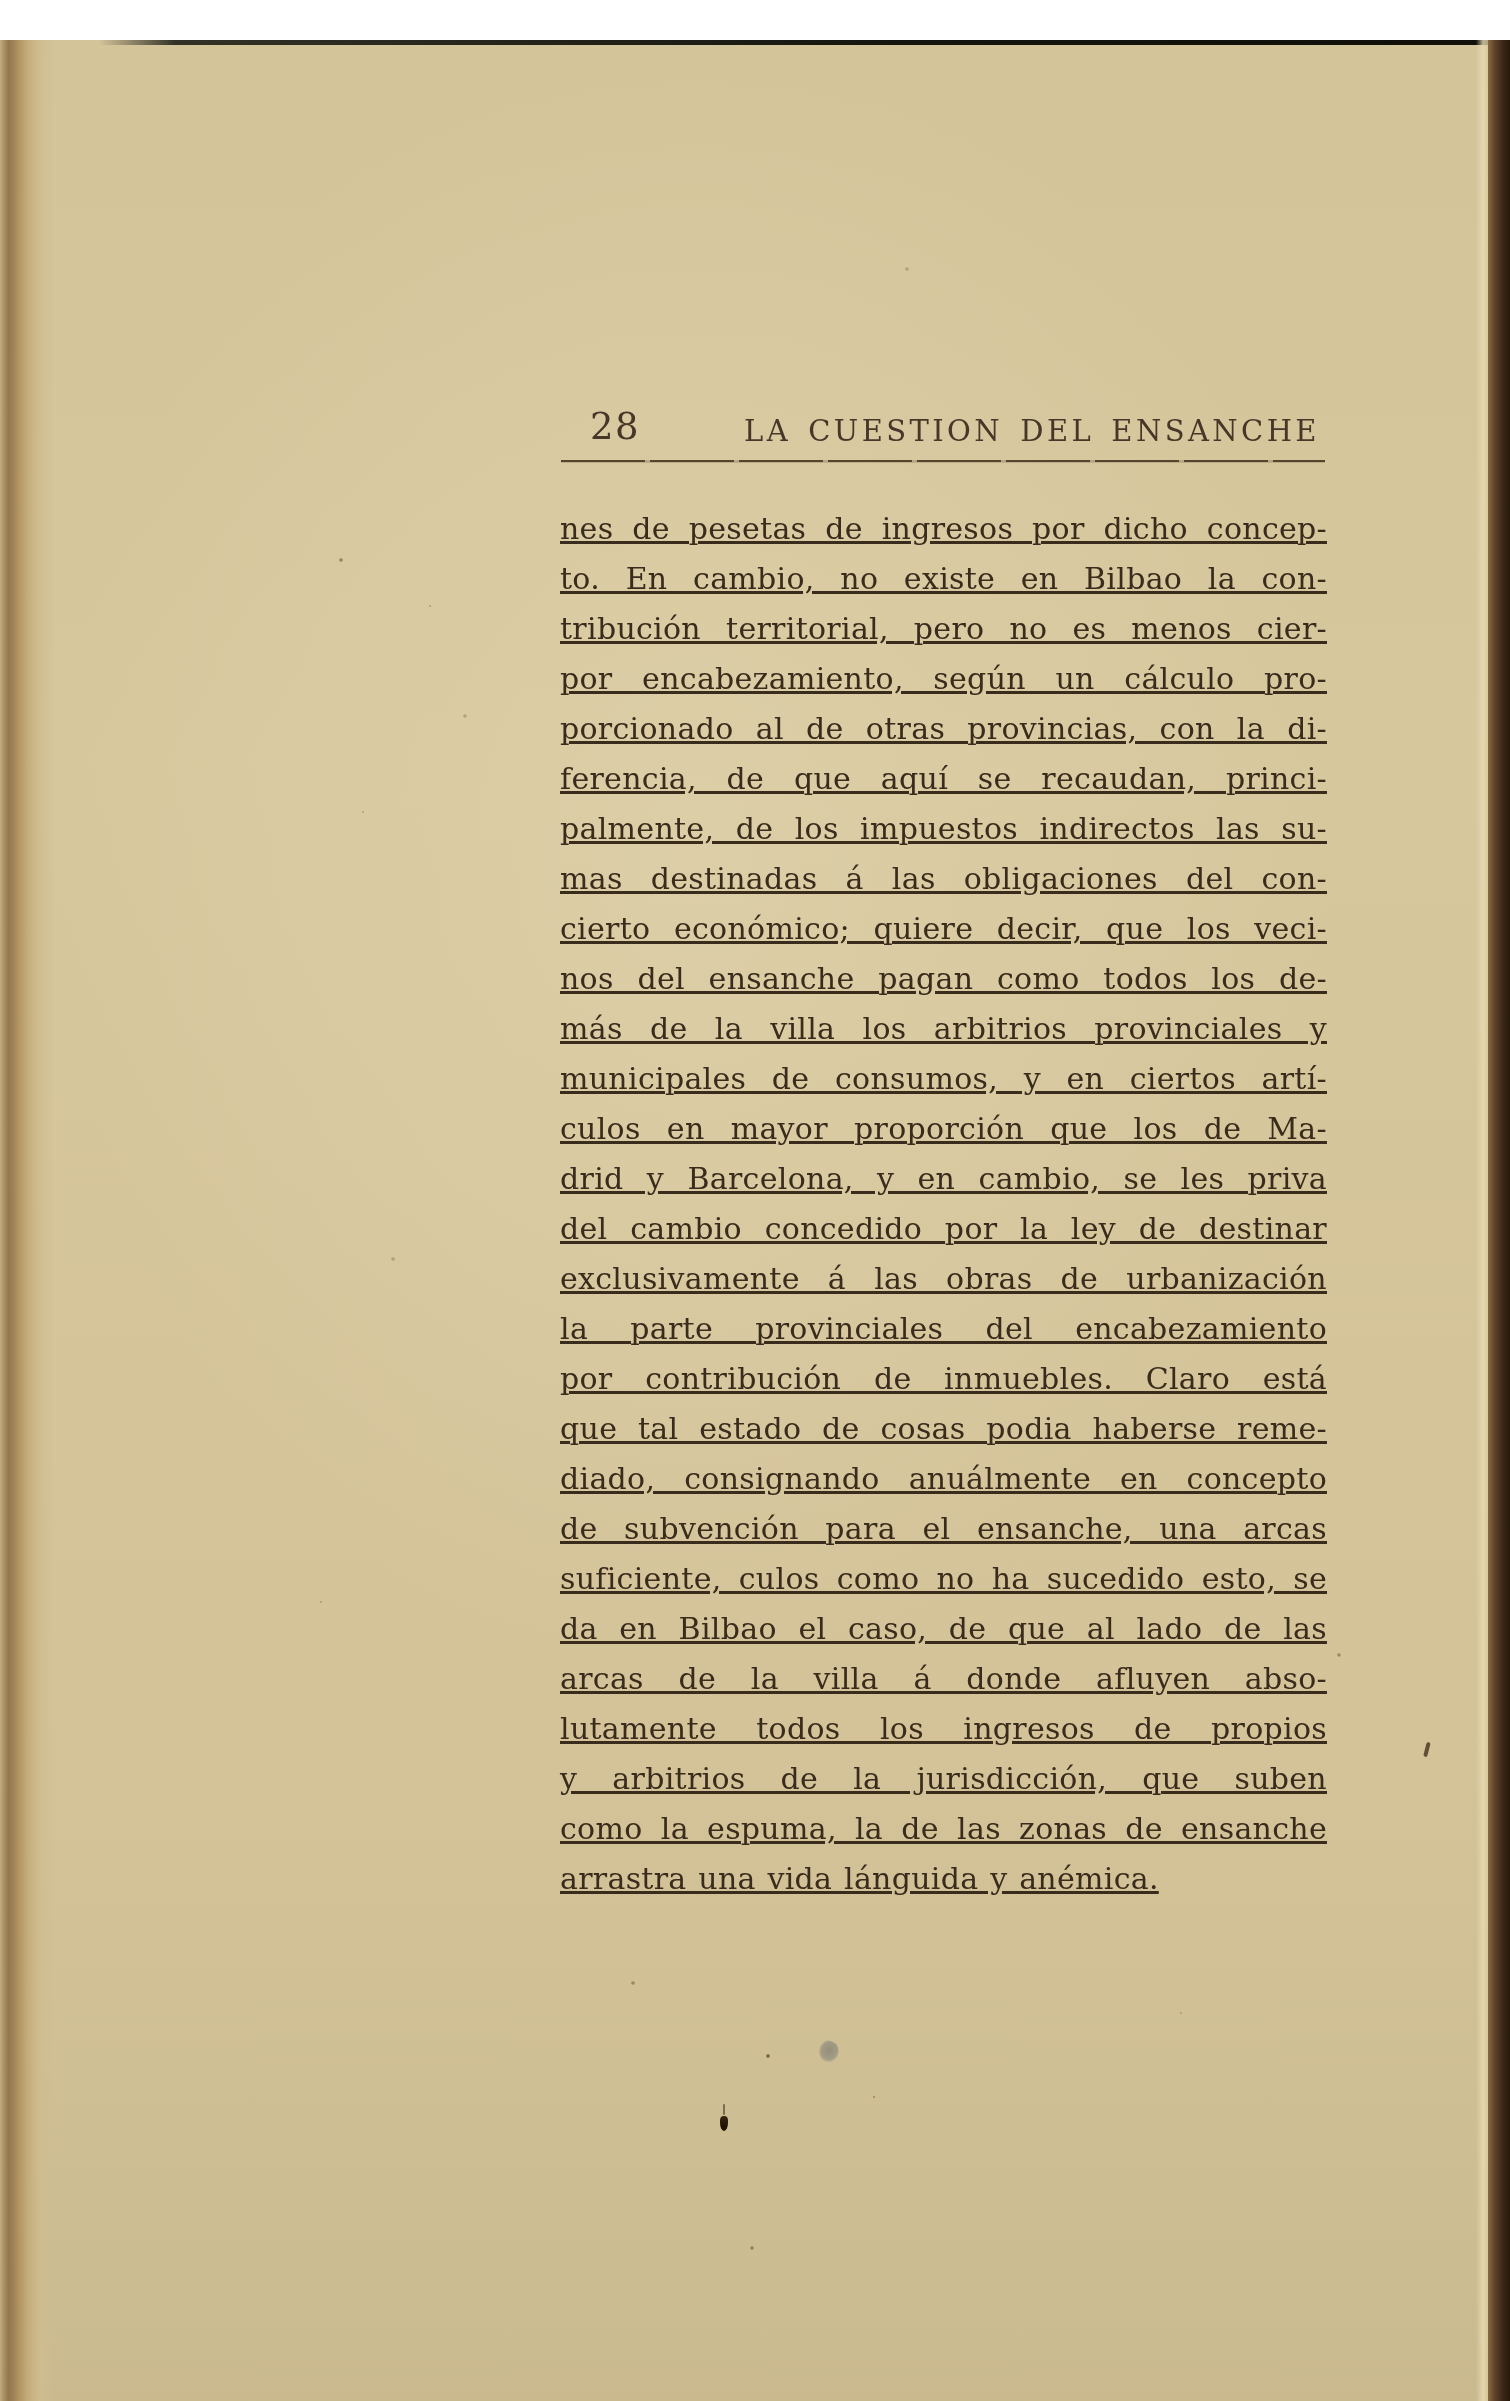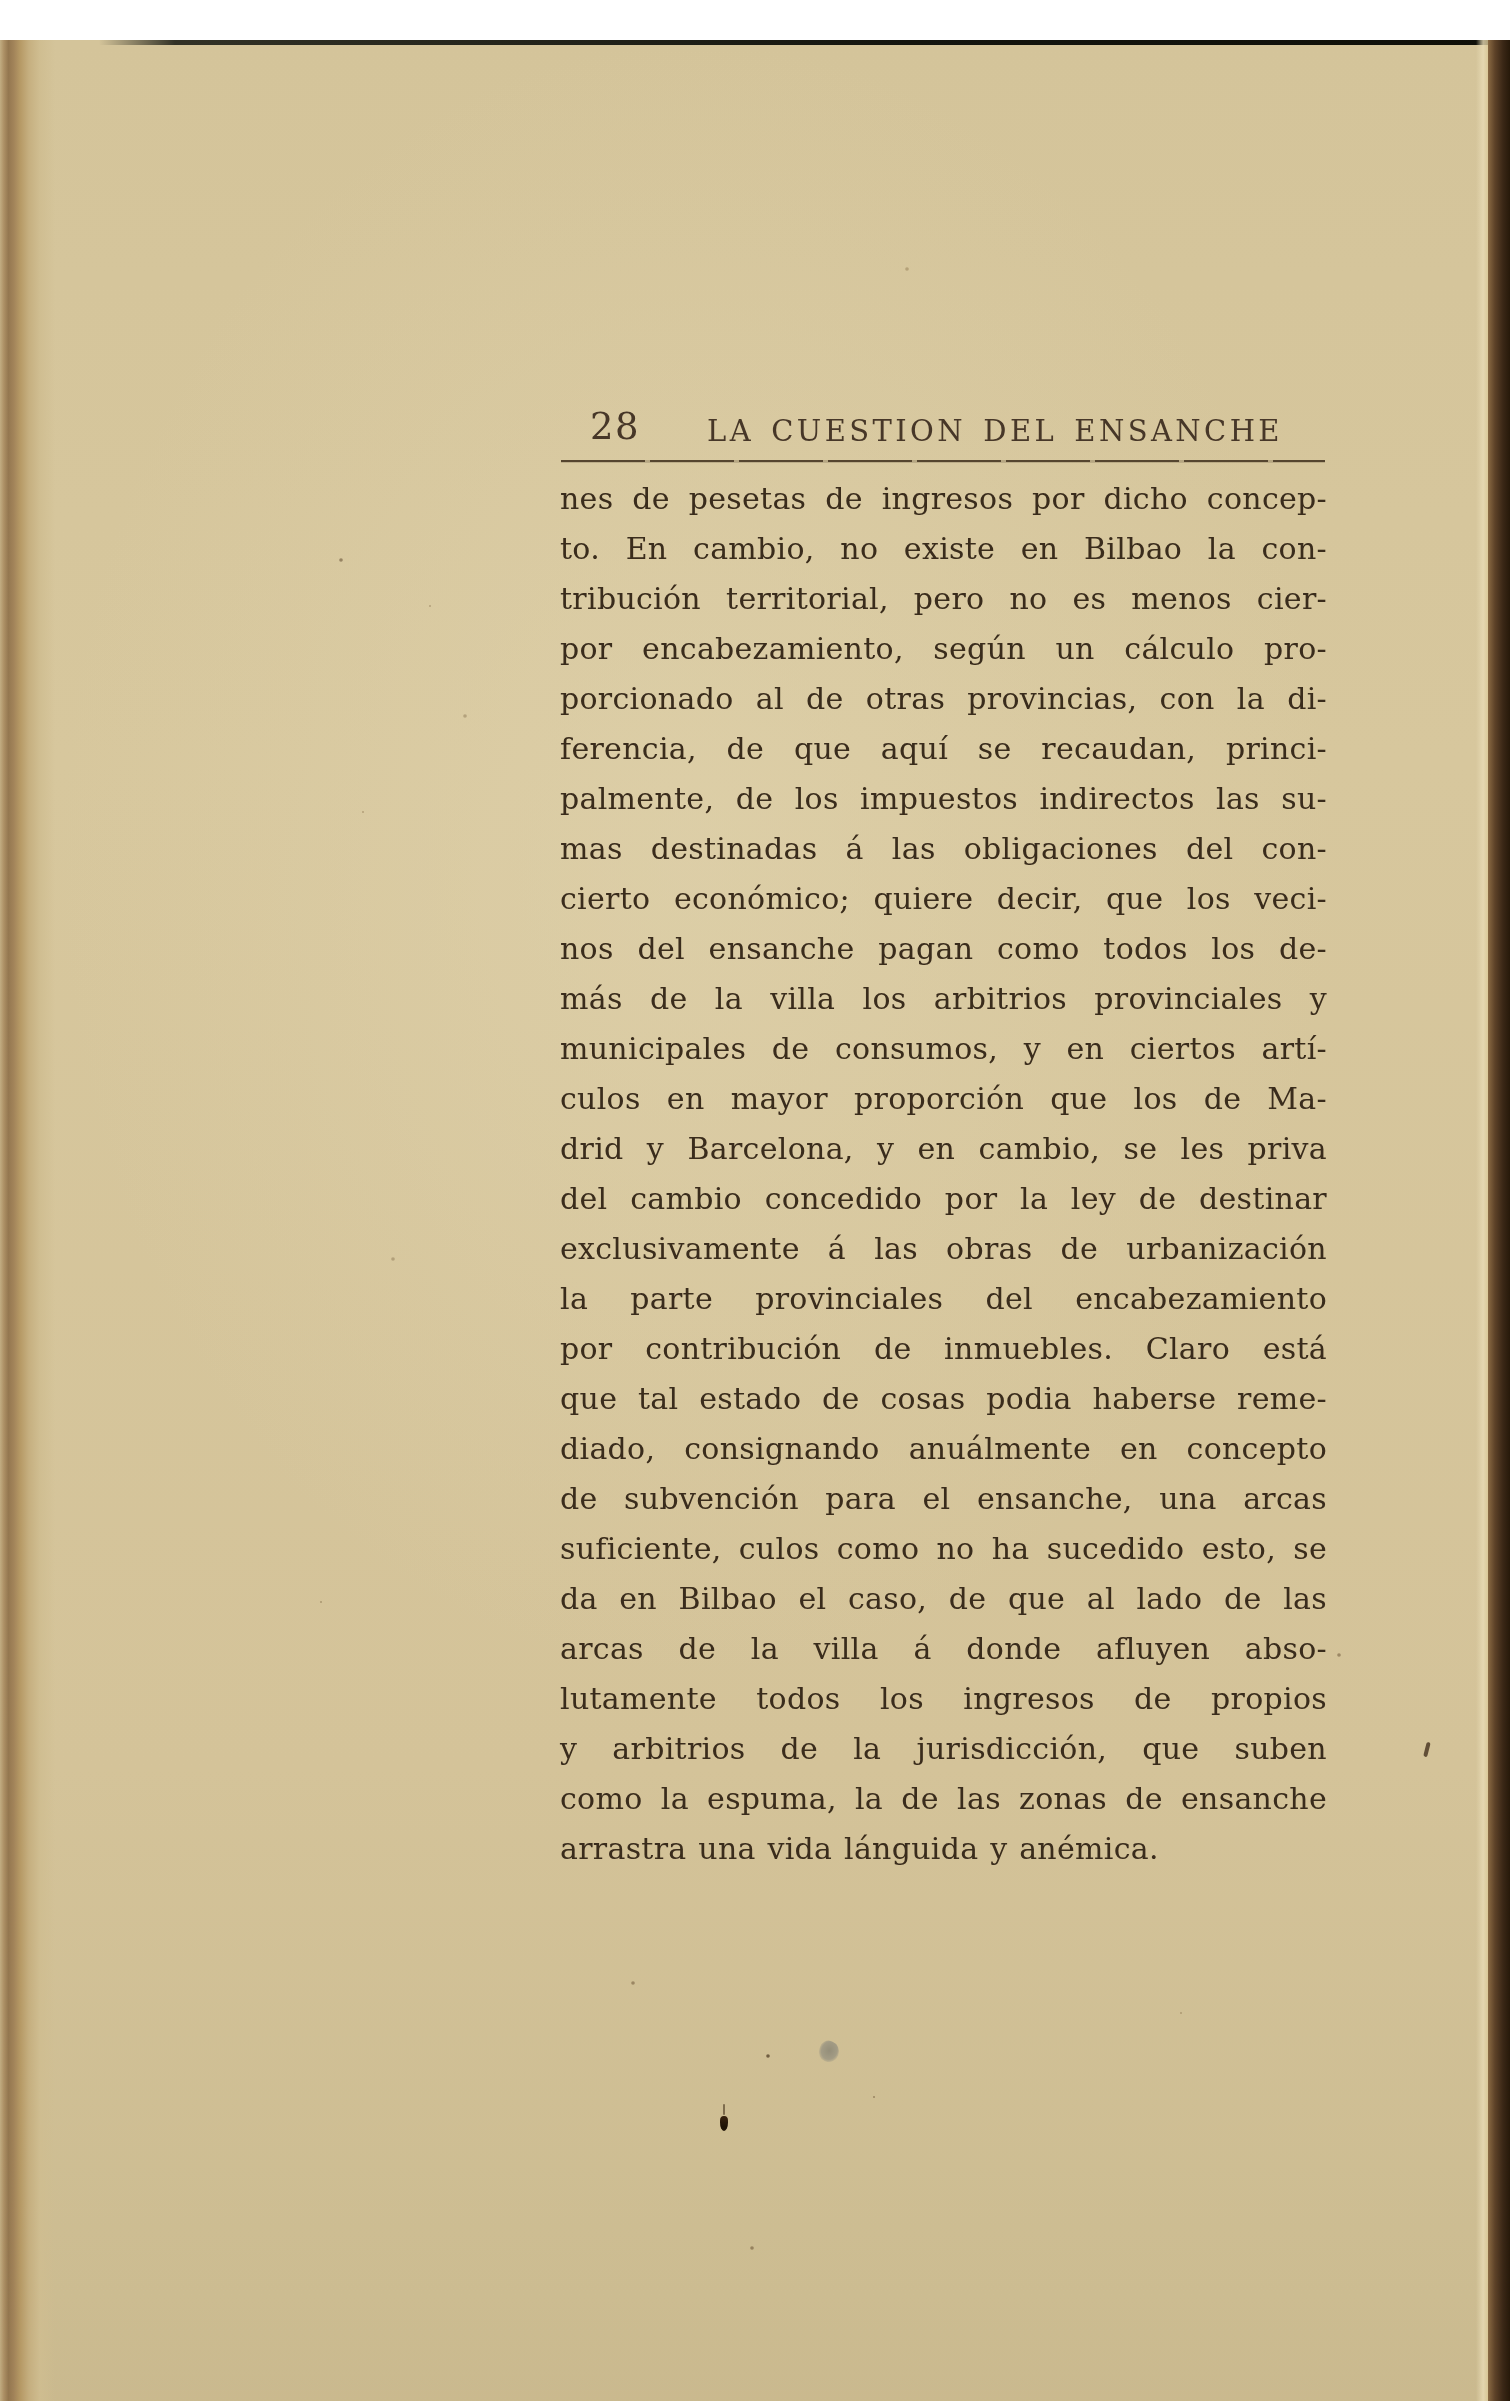--- a/index.html
+++ b/index.html
@@ -47,35 +47,35 @@
     background: rgba(78,90,80,.65);
   }
   
   .header { position: absolute; left: 0; top: 0; width: 100%; }
   .pagenum {
     position: absolute; left: 590px; top: 368px;
     font-size: 37px; line-height: 1; color: var(--header-ink, #473728);
     letter-spacing: 1.5px;
   }
   .title {
-    position: absolute; left: 707px; top: 377px;
+    position: absolute; left: 744px; top: 377px;
     font-size: 29px; line-height: 1; color: var(--header-ink, #473728);
     letter-spacing: 3.4px; word-spacing: 4.6px; white-space: nowrap;
   }
   .rule {
     position: absolute; left: 561px; top: 420px; width: 764px; height: 2.3px;
     background: repeating-linear-gradient(90deg,
       var(--rule, #55452f) 0 84px, rgba(85,69,47,.25) 84px 89px);
     box-shadow: 0 0.8px 0 rgba(85,69,47,.25);
   }
   
   .textblock {
-    position: absolute; left: 560px; top: 434px; width: 767px;
+    position: absolute; left: 560px; top: 464px; width: 767px;
     font-size: 30px; color: var(--ink, #3a2c1c);
-    letter-spacing: 0.3px; word-spacing: 1.9px;
+    letter-spacing: 0.3px; word-spacing: 1.9px; text-decoration: underline;
   }
   .tline {
     height: 50px; line-height: 50px;
     text-align: justify; text-align-last: justify;
     overflow: visible;
   }
   .tline:last-child { text-align-last: left; }
   
   .specks {
     position: absolute; left: 0; top: 0; width: 2.3px; height: 2.3px; border-radius: 50%;

